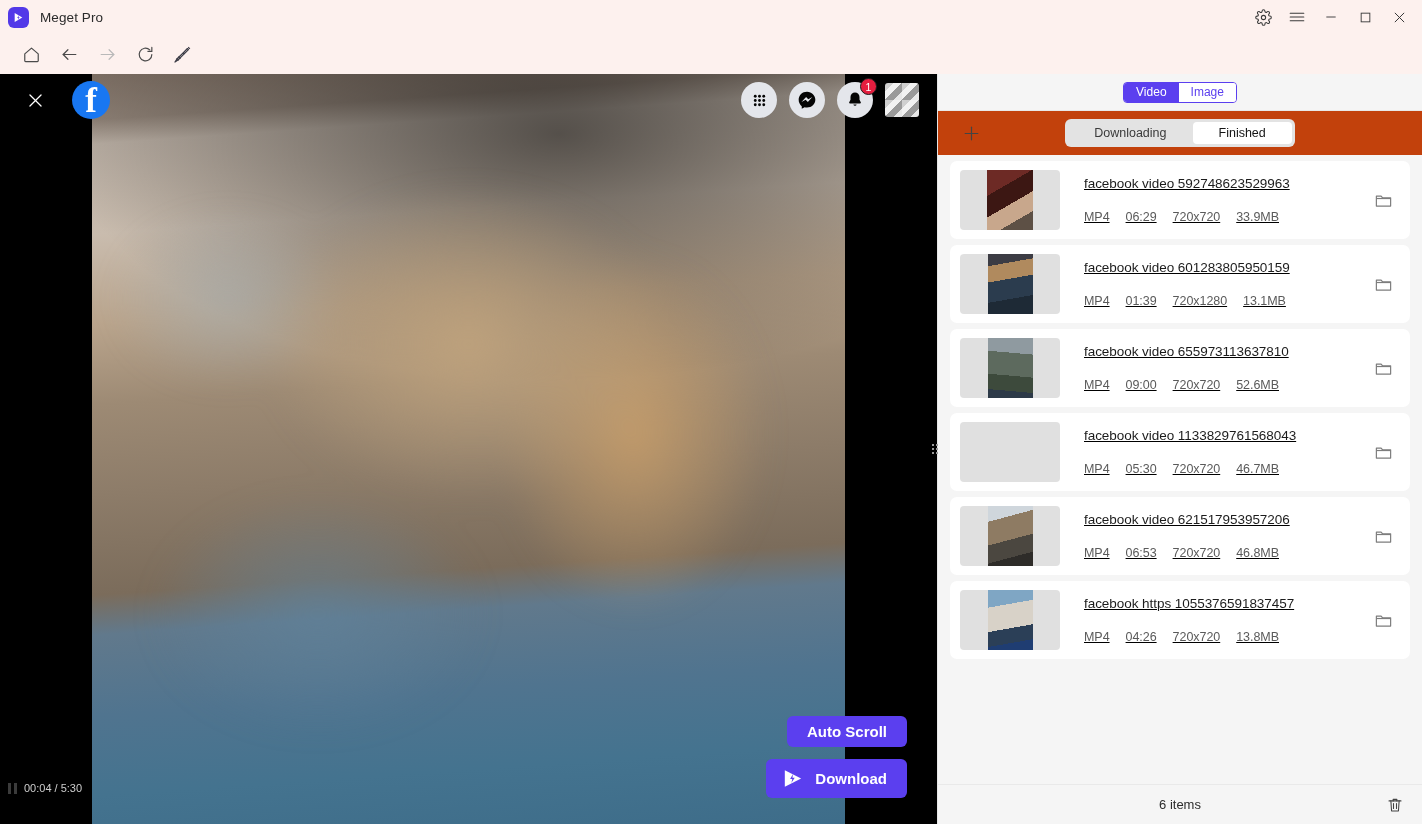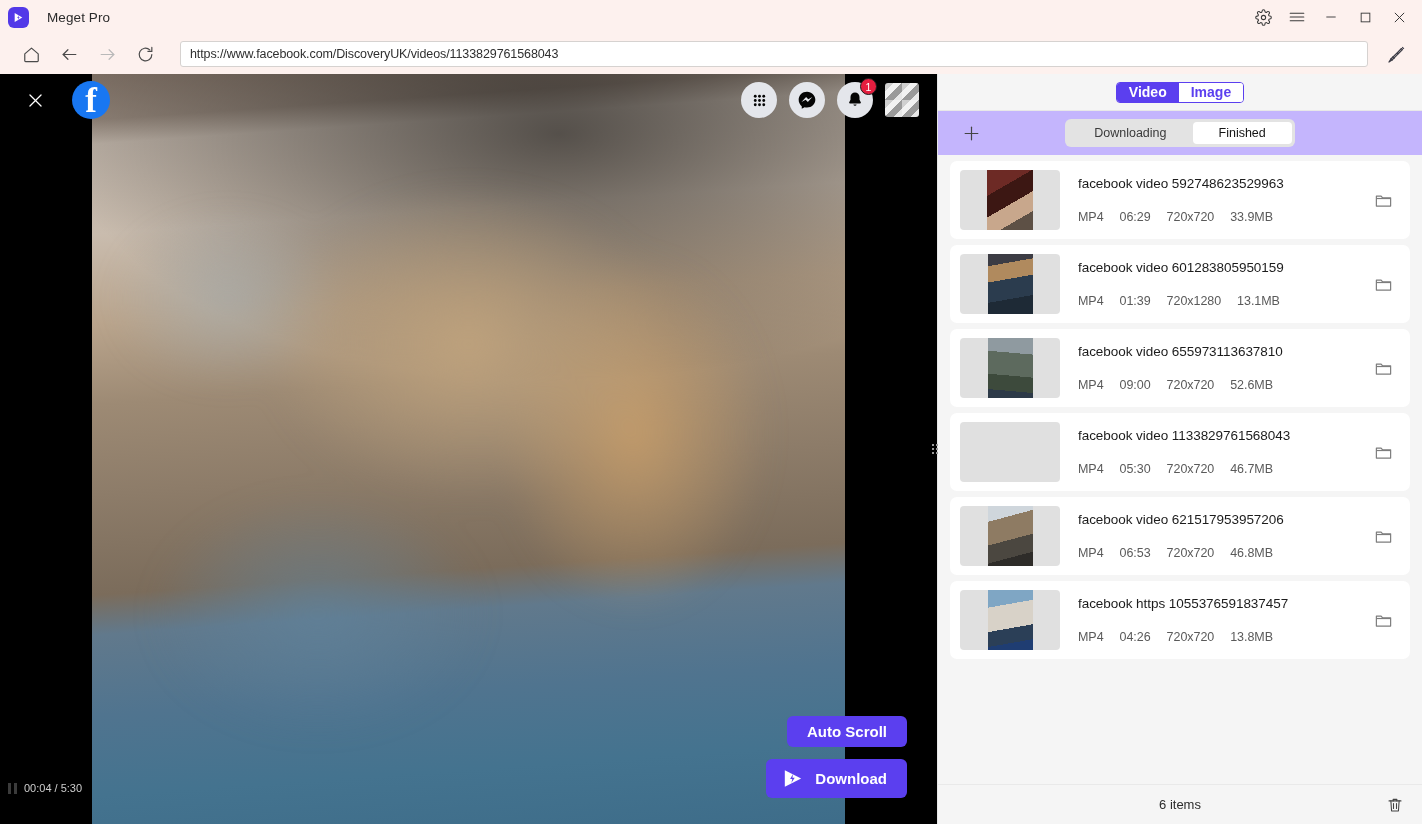--- a/index.html
+++ b/index.html
@@ -16,21 +16,21 @@
     height: 34px; background: #fdf1ee; display: flex; align-items: center;
     padding: 0 6px 0 8px; flex: 0 0 34px;
   }
   .app-logo {
     width: 21px; height: 21px; border-radius: 6px;
     background: #5239e8; display: flex; align-items: center; justify-content: center;
     flex: 0 0 21px;
   }
   .app-logo svg { display:block; }
   .app-title {
-    font-size: 13.5px; color: #2b2b2b; margin-left: 18px; letter-spacing: .1px;
+    font-size: 13.5px; color: #2b2b2b; margin-left: 11px; letter-spacing: .1px;
   }
   .tb-spacer { flex: 1 1 auto; }
   .tb-btn {
     width: 34px; height: 32px; display: flex; align-items: center; justify-content: center;
     color: #3a3a3a;
   }
   .tb-btn svg { display: block; }
 
   
   .toolbar {
@@ -164,29 +164,29 @@
   .panel-top {
     height: 37px; flex: 0 0 37px; background: #f5f5f5;
     display: flex; align-items: center; justify-content: center;
     border-bottom: 1px solid #e8e8e8;
   }
   .seg {
     display: flex; border: 1px solid #5b3fef; border-radius: 4px; overflow: hidden;
     height: 21px;
   }
   .seg div {
-    font-size: 14px; font-weight: bold; padding: 0 12px;
+    font-size: 12px; font-weight: normal; padding: 0 12px;
     display: flex; align-items: center; cursor: pointer; color: #5b3fef;
     background: #fff;
   }
   .seg div.active { background: #5b3fef; color: #fff; }
 
   .panel-tabs {
     height: 44px; flex: 0 0 44px; display: flex; align-items: center;
-    position: relative; background: #c4b5fd;
+    position: relative; background: #c2410c;
   }
   .plus-btn {
     position: absolute; left: 957px; left: 18px; width: 30px; height: 30px;
     display: flex; align-items: center; justify-content: center; color: #444;
     cursor: pointer;
   }
   .tabgroup {
     margin: 0 auto; background: #e3e3e3; border-radius: 6px; padding: 3px;
     display: flex; height: 28px; align-items: center;
   }
@@ -208,21 +208,21 @@
     flex: 0 0 100px; overflow: hidden; display: flex; align-items: center;
     justify-content: center; position: relative;
   }
   .thumb .inner { width: 45px; height: 60px; background-size: cover; }
   .t0 .inner { width: 46px; background: linear-gradient(150deg,#6d2a25 0 30%,#3c1713 30% 55%,#c8a78c 55% 78%,#5d5045 78% 100%); }
   .t1 .inner { background: linear-gradient(170deg,#3c3c44 0 18%,#b08a5e 18% 42%,#2b3c4e 42% 72%,#1e2a36 72% 100%); }
   .t2 .inner { background: linear-gradient(185deg,#8f9aa0 0 26%,#5d6a5e 26% 62%,#3d4a3c 62% 86%,#2d3a48 86% 100%); }
   .t3 .inner { background: linear-gradient(160deg,#86а08f 0 20%,#7d9276 0 24%,#4d7ea0 24% 62%,#2f5f80 62% 100%); }
   .t4 .inner { background: linear-gradient(165deg,#cfd6dc 0 22%,#8e7b63 22% 55%,#4b4740 55% 80%,#2e2c29 80% 100%); }
   .t5 .inner { background: linear-gradient(170deg,#7fa6c4 0 26%,#d8d2c8 26% 62%,#2b3f57 62% 84%,#1f3d72 84% 100%); }
-  .meta { flex: 1 1 auto; min-width: 0; padding-left: 18px; }
+  .meta { flex: 1 1 auto; min-width: 0; padding-left: 24px; text-decoration: underline; }
   .meta .name {
     font-size: 13.5px; color: #1c1c1c; white-space: nowrap; overflow: hidden;
     text-overflow: ellipsis; letter-spacing: -.05px;
   }
   .meta .sub {
     margin-top: 19px; font-size: 12.5px; color: #5a5a5a; display: flex; gap: 16px;
     letter-spacing: -.05px;
   }
   .folder-btn {
     width: 30px; height: 30px; flex: 0 0 30px; display: flex; align-items: center;
@@ -303,23 +303,20 @@
       <svg width="19" height="19" viewBox="0 0 24 24" fill="none" stroke="currentColor" stroke-width="1.5" stroke-linecap="round" stroke-linejoin="round">
         <line x1="4" y1="12" x2="20" y2="12"></line>
           <polyline points="14,6 20,12 14,18"></polyline>
       </svg>
     </div>
     <div class="nav-btn">
       <svg width="19" height="19" viewBox="0 0 24 24" fill="none" stroke="currentColor" stroke-width="1.5" stroke-linecap="round">
         <path d="M20 12a8 8 0 1 1-2.6-5.9"></path>
           <polyline points="20,3 20,8 15,8"></polyline>
       </svg>
-    </div>
-    <div class="urlbar">
-      <span class="url-text" title="https://www.facebook.com/DiscoveryUK/videos/1133829761568043">https://www.facebook.com/DiscoveryUK/videos/1133829761568043</span>
     </div>
     <div class="broom-btn">
       <svg width="21" height="21" viewBox="0 0 24 24" fill="none" stroke="currentColor" stroke-width="1.4" stroke-linejoin="round">
         <path d="M18.5 3.6 20.4 5.5"></path>
         <path d="M17.6 5.2 13 9.8l1.2 1.2 4.6-4.6z"></path>
         <path d="M12.4 10.4 5.6 17.2 3.4 20.6l3.4-2.2 6.8-6.8z"></path>
         <path d="M7.2 14.4 9.6 16.8"></path>
         <path d="M5.4 16.2 7.8 18.6"></path>
       </svg>
     </div>

